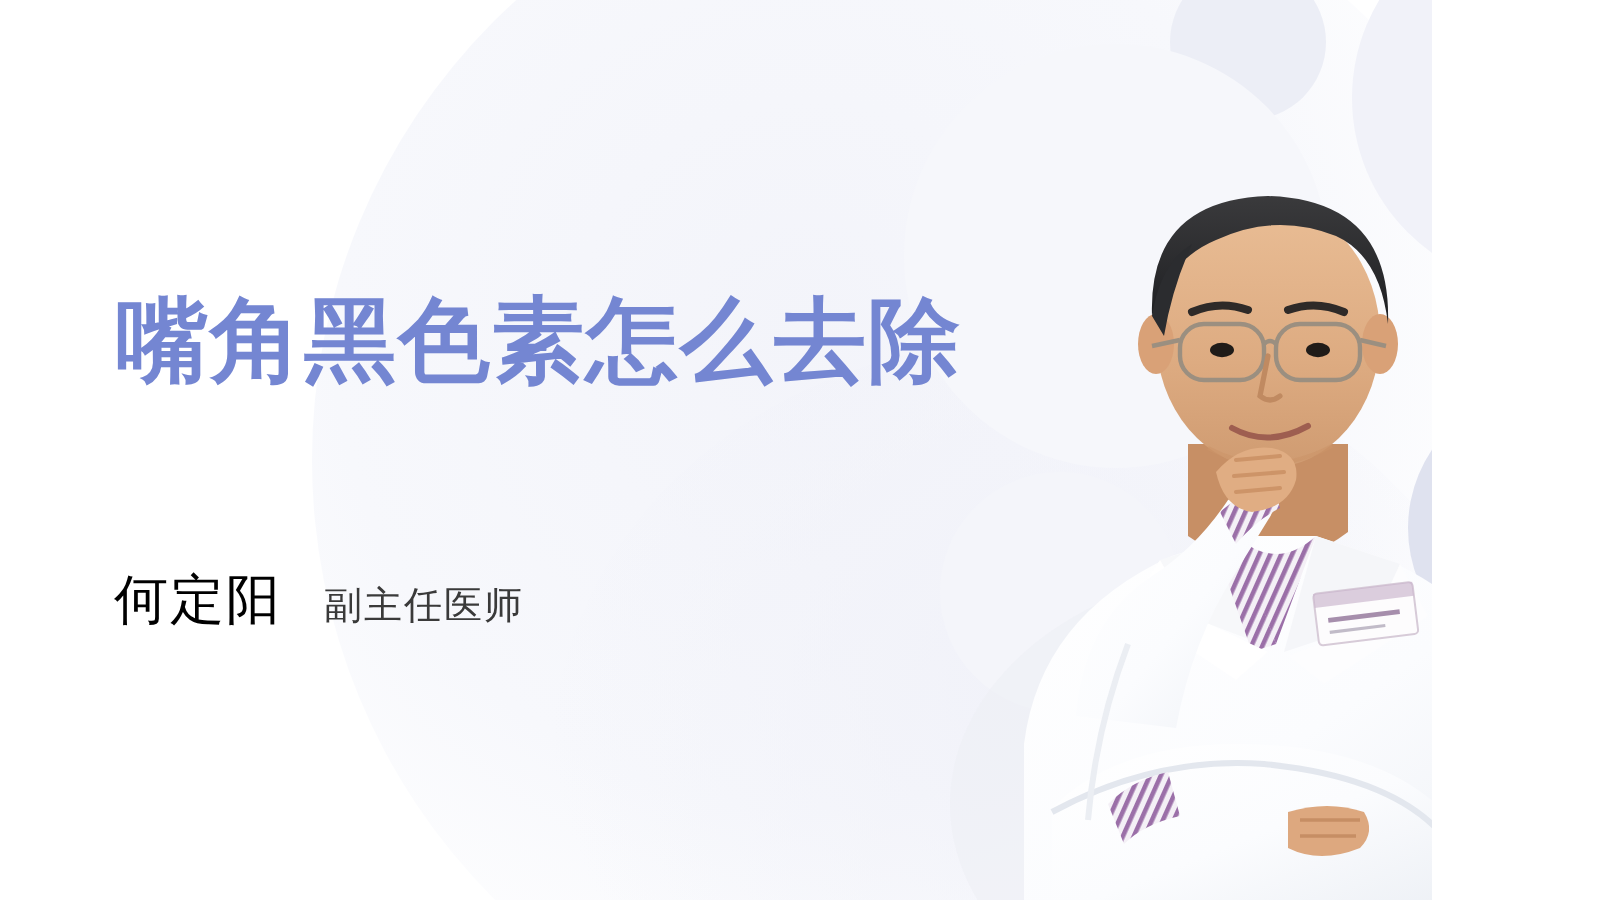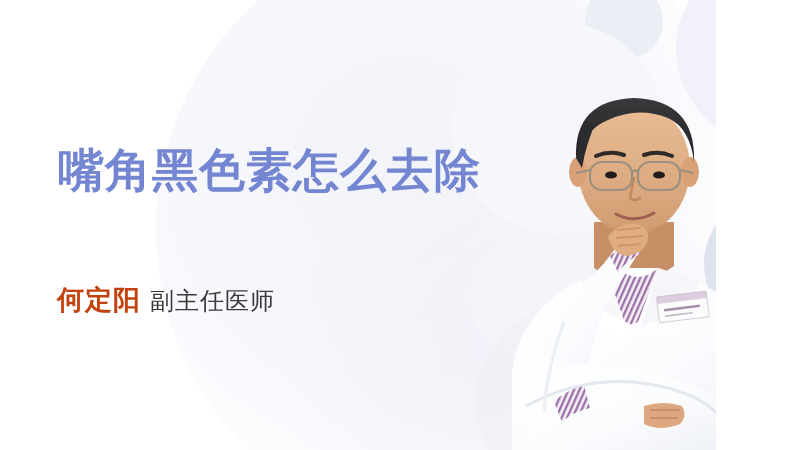--- a/index.html
+++ b/index.html
@@ -69,30 +69,30 @@
   }
   .doctor-line1 {
     position: absolute;
     left: 57px;
     top: 284px;
     white-space: nowrap;
     line-height: 1.2;
   }
   .doc-name {
     font-size: 27px;
-    font-weight: 700;
-    color: #c2410c;
+    font-weight: 400;
+    color: #000000;
     letter-spacing: 1px;
   }
   .doc-title {
-    font-size: 24px;
+    font-size: 19px;
     font-weight: 400;
     color: #3a3a3a;
     letter-spacing: 1px;
-    margin-left: 9px;
+    margin-left: 21px;
   }
   .doctor-line2 {
     position: absolute;
     left: 57px;
     top: 325px;
     font-size: 21.5px;
     font-weight: 400;
     color: #3a3a3a;
     letter-spacing: 1px;
     white-space: nowrap;

